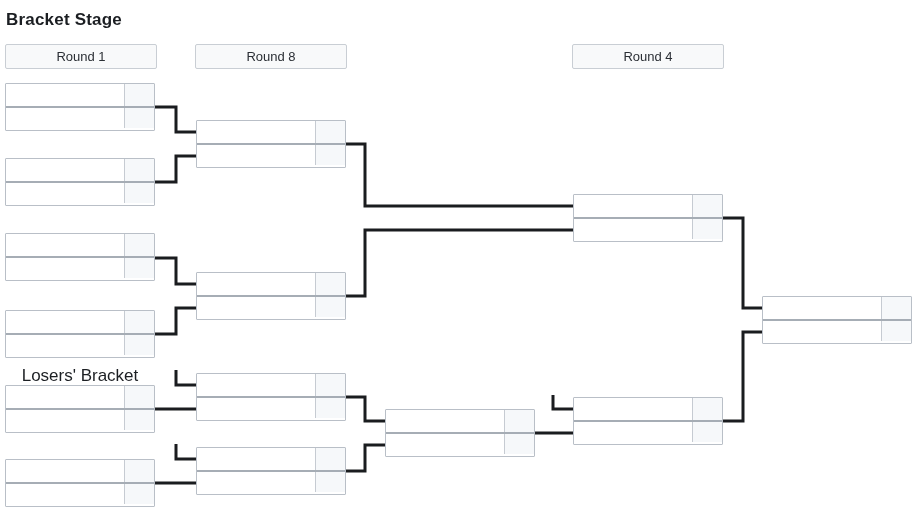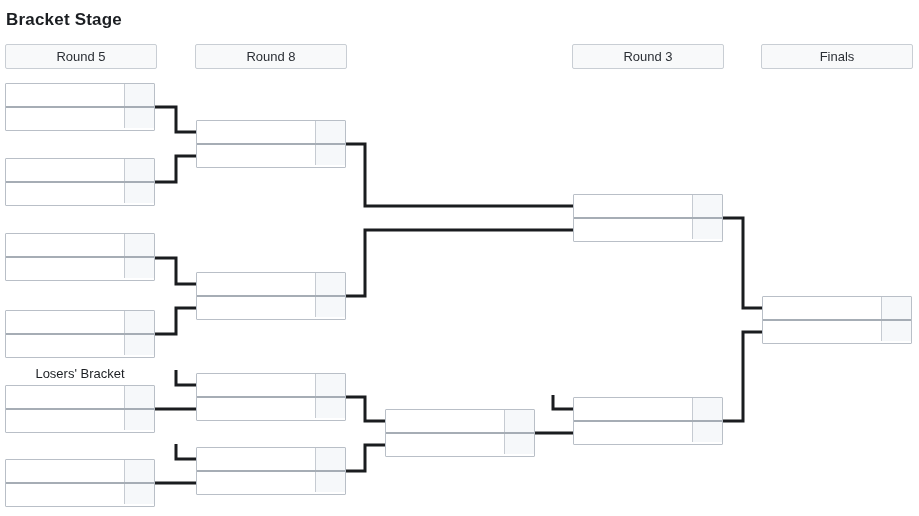--- a/index.html
+++ b/index.html
@@ -45,21 +45,21 @@
     align-items:center;
     justify-content:center;
     font-size:13px;
     color:#2b2f35;
   }
   .losers-label{
     position:absolute;
     left:5px; top:366px;
     width:150px;
     text-align:center;
-    font-size:13px;
+    font-size:17px;
     color:#1c1f23;
   }
   .match{
     position:absolute;
     width:150px;
     height:48px;
     background:#ffffff;
     border:1px solid var(--box-border);
     border-radius:1px;
   }
@@ -97,24 +97,23 @@
     stroke-width:3;
   }
 </style>
 </head>
 <body>
 
 <div id="stage">
 
   <div class="page-title">Bracket Stage</div>
 
-  <div class="round-header" style="left:5px">Round 5</div>
+  <div class="round-header" style="left:5px">Round 1</div>
   <div class="round-header" style="left:195px">Round 8</div>
-  <div class="round-header" style="left:572px">Round 3</div>
-  <div class="round-header" style="left:761px">Finals</div>
+  <div class="round-header" style="left:572px">Round 4</div>
 
   <div class="losers-label">Losers' Bracket</div>
 
   <svg id="connectors" width="919" height="516">
     <path d="M155 107 H176 V132 H196"></path>
     <path d="M155 182 H176 V156 H196"></path>
     <path d="M155 258 H176 V284 H196"></path>
     <path d="M155 334 H176 V308 H196"></path>
     <path d="M345 144 H365 V206 H573"></path>
     <path d="M345 296 H365 V230 H573"></path>

